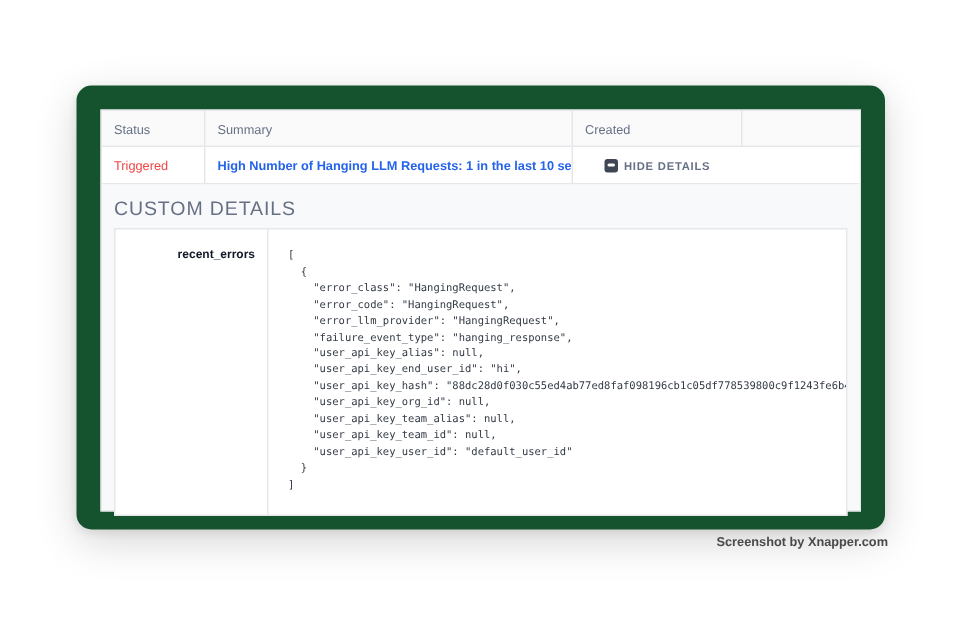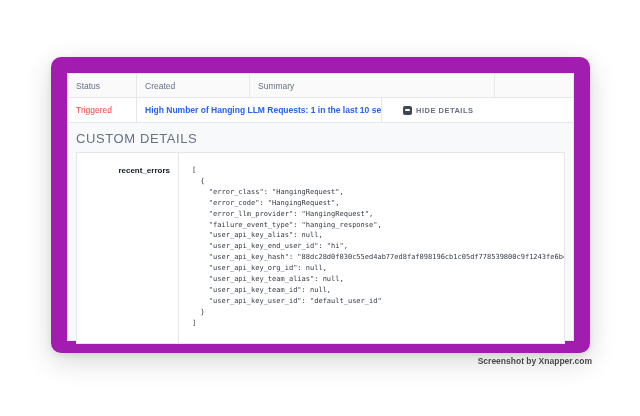--- a/index.html
+++ b/index.html
@@ -7,21 +7,21 @@
   body {
     position:relative;
     background:#ffffff;
     font-family:"Liberation Sans", sans-serif;
     overflow:hidden;
   }
   .card {
     position:absolute;
     left:51px; top:57px;
     width:539px; height:296px;
-    background:#a21caf;
+    background:#14532d;
     border-radius:10px;
     box-shadow:0 8px 28px rgba(0,0,0,0.16), 0 2px 6px rgba(0,0,0,0.08);
     padding:16px 16px 12px 16px;
   }
   .tbl {
     border:1px solid #e5e7eb;
     background:#ffffff;
   }
   .tr { display:flex; align-items:stretch; }
   .tr.head { background:#fafafa; border-bottom:1px solid #e5e7eb; }
@@ -103,22 +103,22 @@
   }
 </style>
 </head>
 <body>
 
 <div class="card">
   <div class="tbl">
 
     <div class="tr head">
       <div class="cell col-status">Status</div>
+      <div class="cell col-summary">Summary</div>
       <div class="cell col-created">Created</div>
-      <div class="cell col-summary">Summary</div>
       <div class="cell col-action"></div>
     </div>
 
     <div class="tr data">
       <div class="cell col-status">
         <span class="status-triggered">Triggered</span>
       </div>
       <div class="cell col-summary">
         <a class="summary-link">High Number of Hanging LLM Requests: 1 in the last 10 seconds.</a>
       </div>

